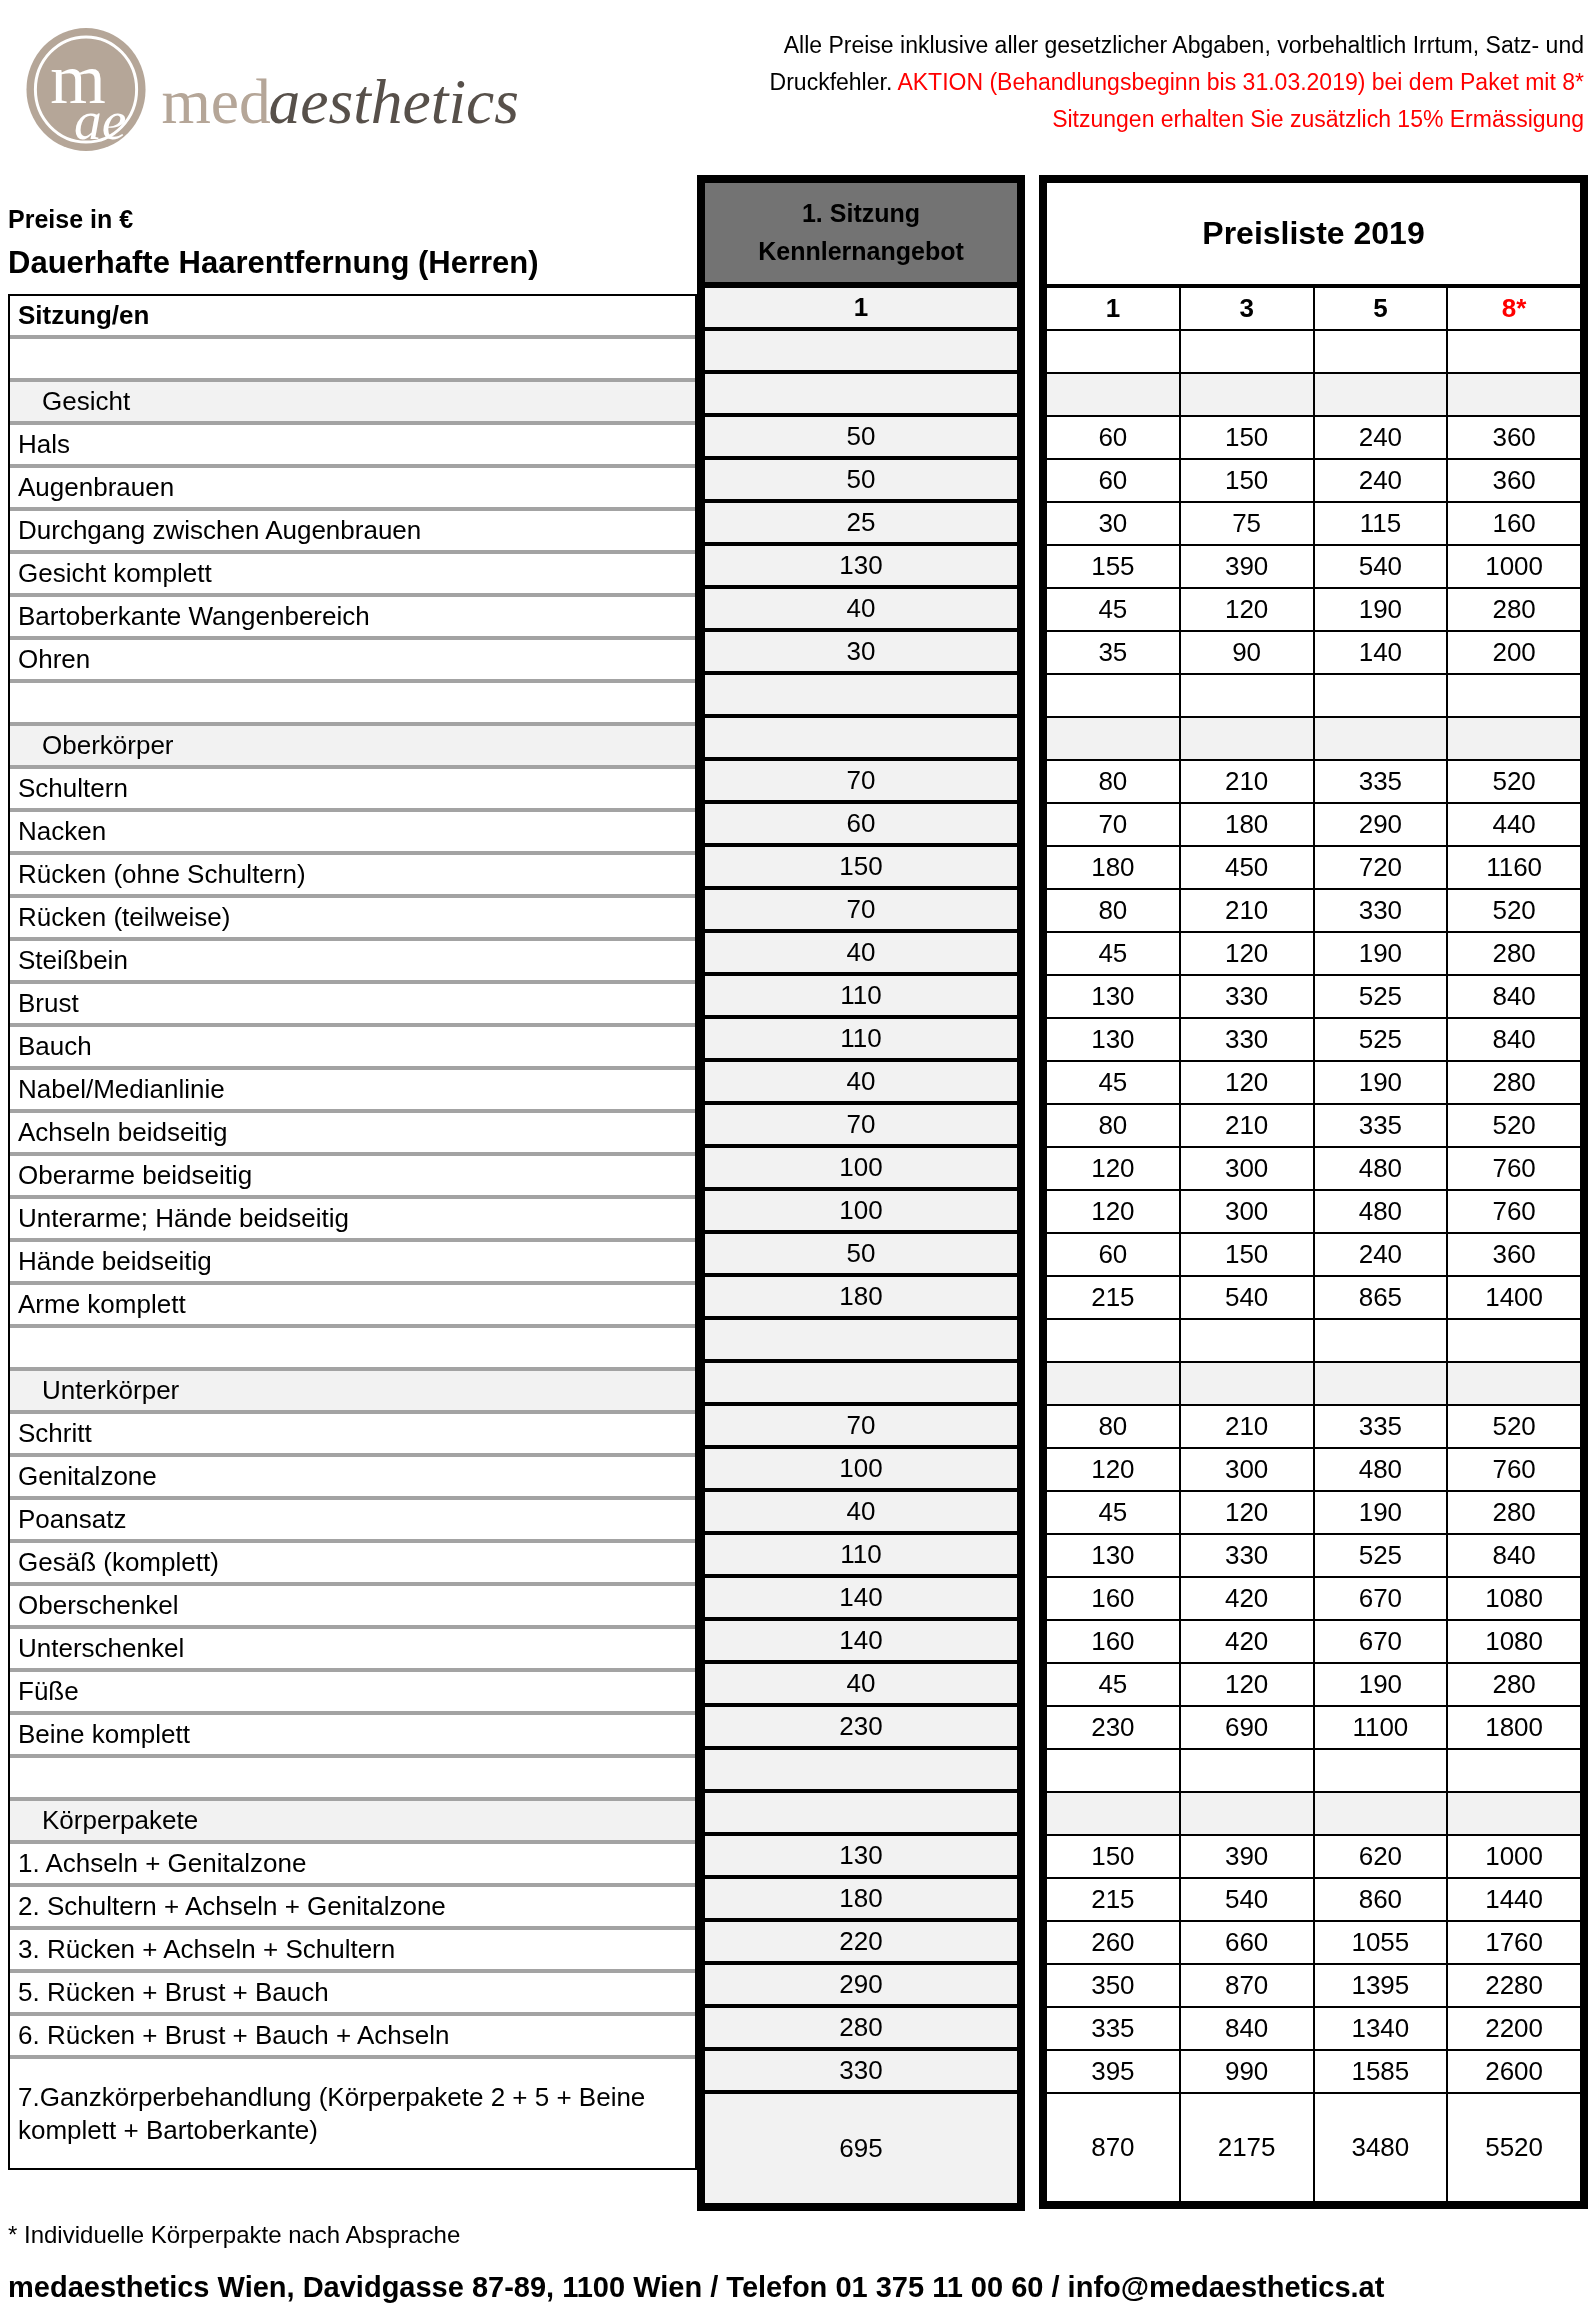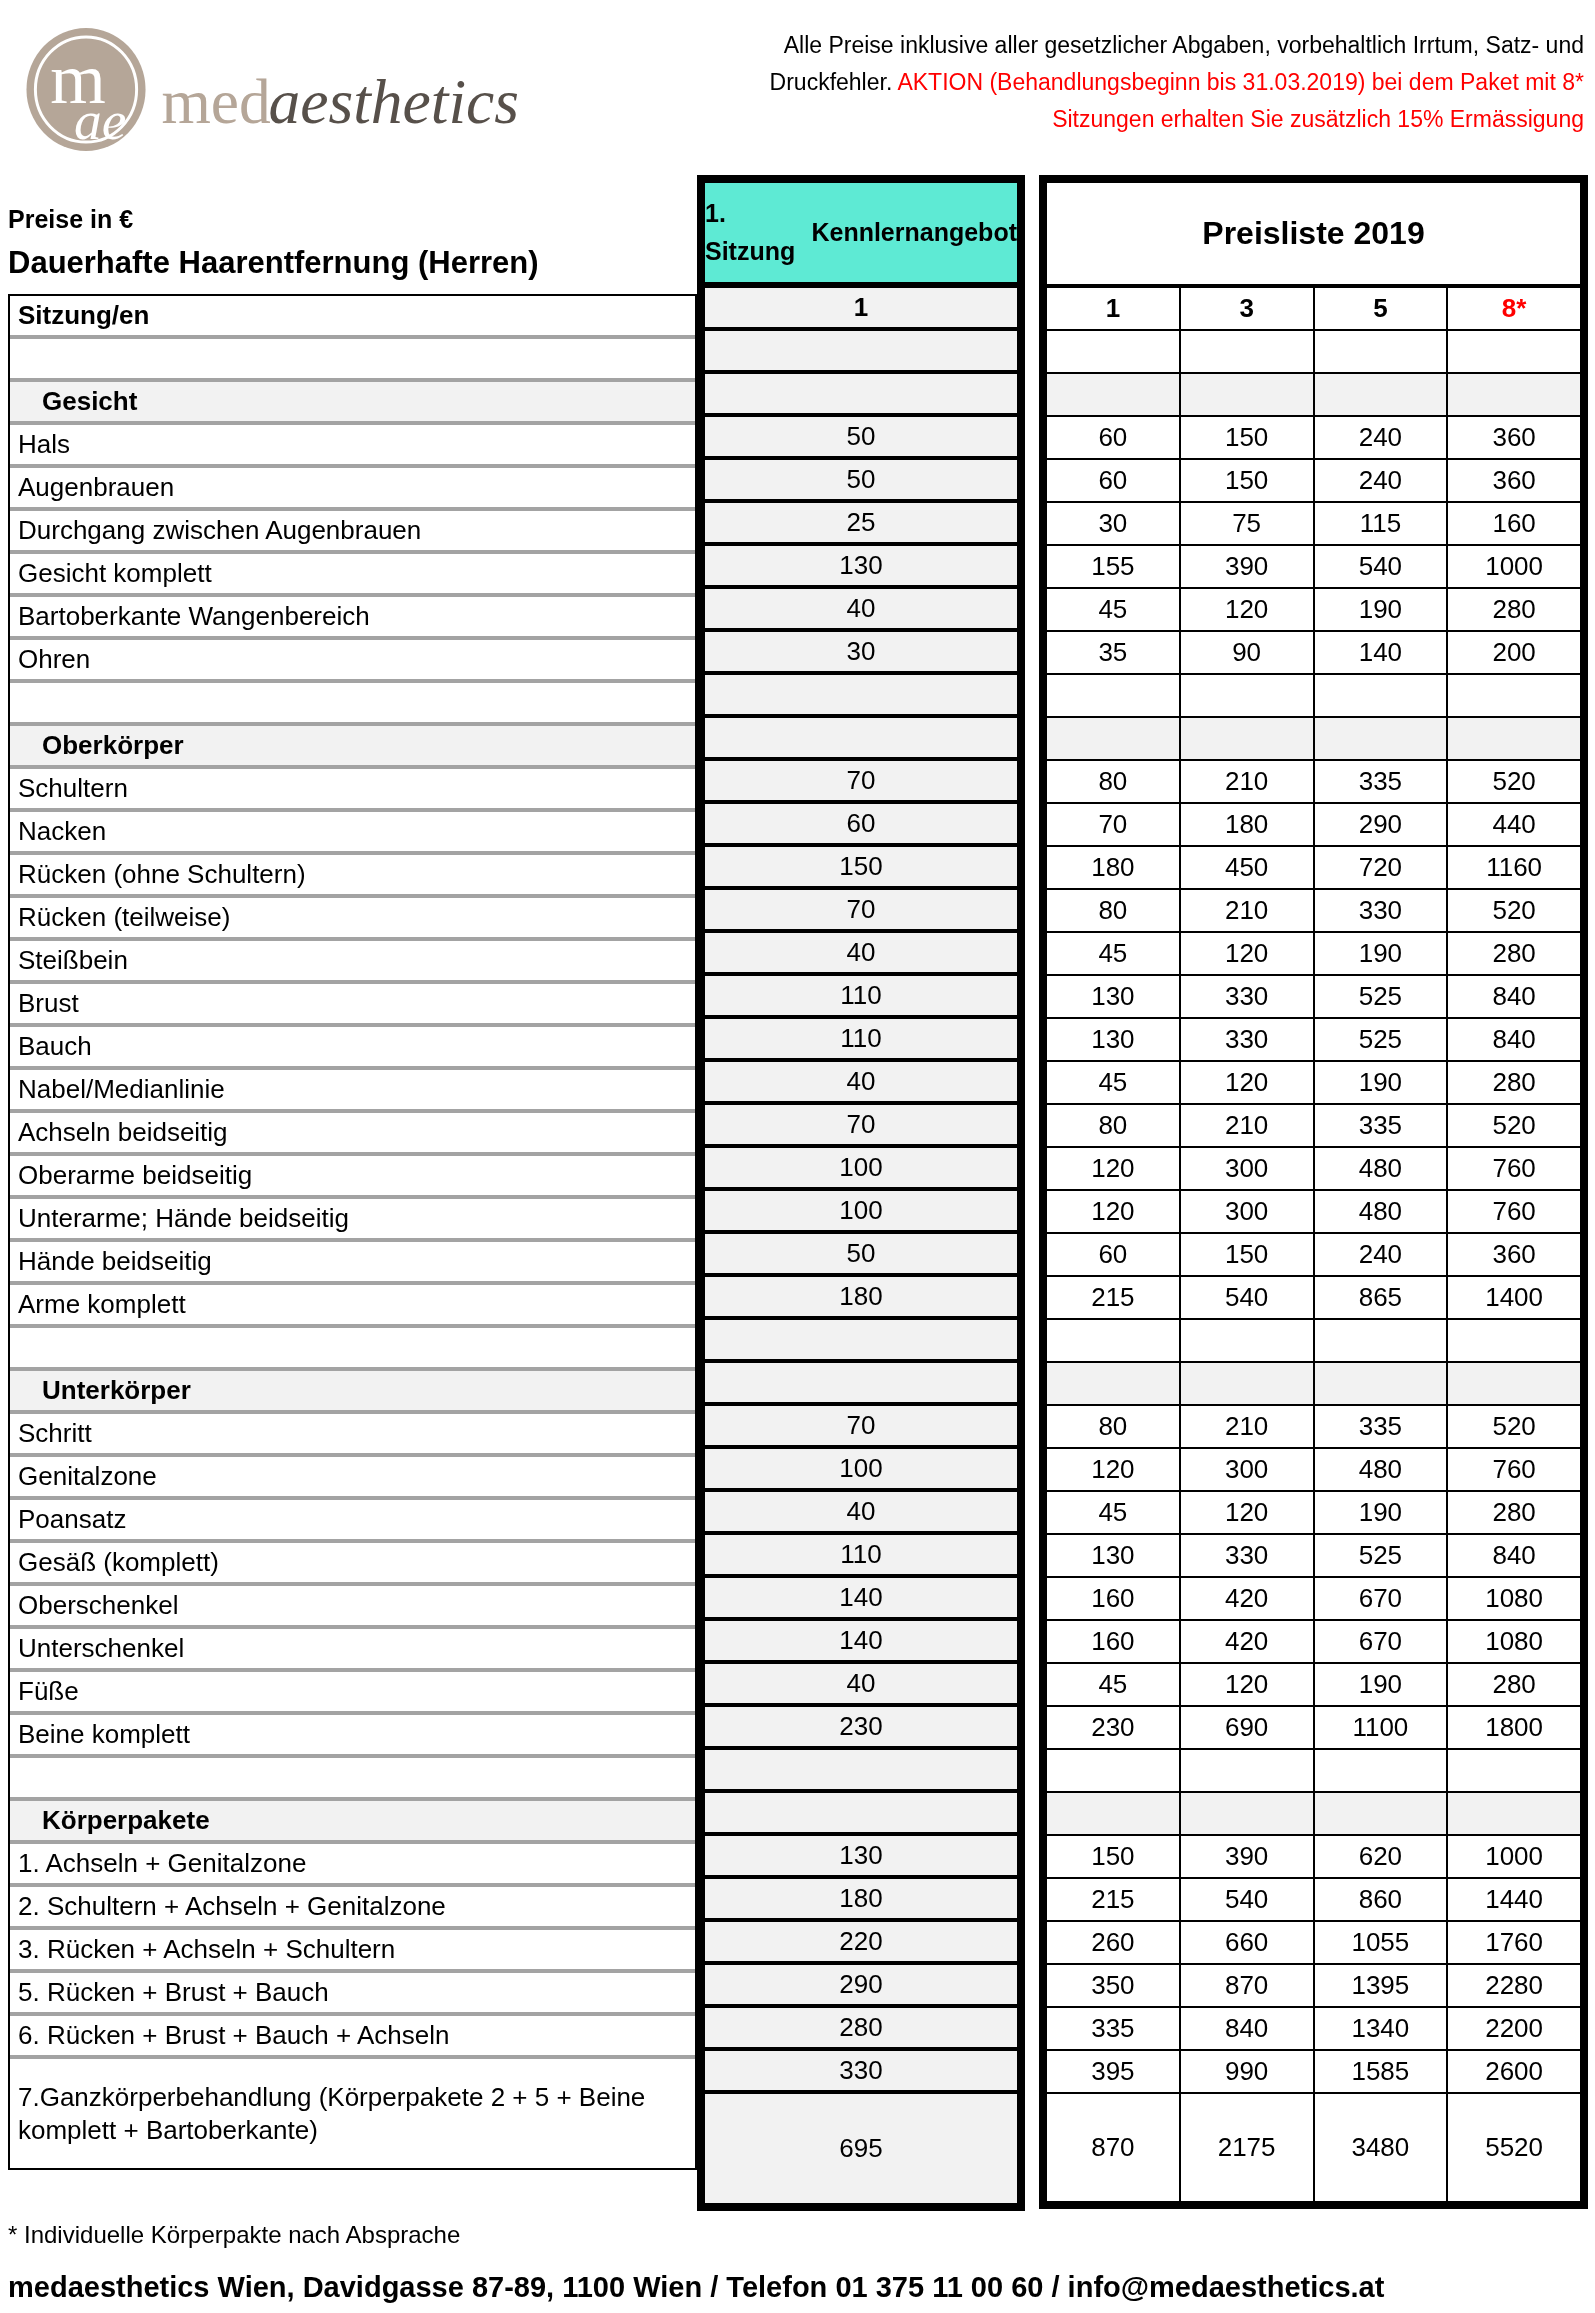--- a/index.html
+++ b/index.html
@@ -17,26 +17,26 @@
   .disclaimer{position:absolute;left:685px;top:4px;width:899px;font-size:23px;line-height:1.6;text-align:right;}
   .disclaimer .red{color:var(--accent-red);}
   .currency-note{position:absolute;left:8px;top:205px;font-size:25px;font-weight:bold;}
   .page-title{position:absolute;left:8px;top:245px;font-size:31px;font-weight:bold;}
 
   
   .price-table{position:absolute;left:8px;top:175px;width:1580px;}
   .label-column{position:absolute;left:0;top:119px;width:689px;border:2px solid #000;background:#fff;}
   .lbl-cell{height:43px;border-bottom:4px solid #a3a3a3;display:flex;align-items:center;padding:0 6px 0 8px;font-size:26px;background:#fff;}
   .lbl-cell:last-child{border-bottom:none;}
-  .lbl-cell.section{font-weight:bold;background:var(--cell-gray);padding-left:32px;}
+  .lbl-cell.section{font-weight:normal;background:var(--cell-gray);padding-left:32px;}
   .lbl-cell.sessions{font-weight:bold;}
   .lbl-cell.tall{height:109px;line-height:1.25;}
 
   .intro-column{position:absolute;left:689px;top:0;width:328px;border:8px solid #000;background:var(--cell-gray);}
-  .intro-column-header{height:105px;border-bottom:6px solid #000;background:#5eead4;display:flex;flex-direction:row;justify-content:center;align-items:center;font-size:25px;font-weight:bold;line-height:1.5;}
+  .intro-column-header{height:105px;border-bottom:6px solid #000;background:#737373;display:flex;flex-direction:column;justify-content:center;align-items:center;font-size:25px;font-weight:bold;line-height:1.5;}
   .intro-cell{height:43px;border-bottom:4px solid #000;display:flex;align-items:center;justify-content:center;font-size:26px;background:var(--cell-gray);}
   .intro-cell:last-child{border-bottom:none;}
   .intro-cell.sessions{font-weight:bold;}
   .intro-cell.tall{height:109px;}
 
   .prices-column{position:absolute;left:1031px;top:0;width:549px;border:8px solid #000;background:#fff;}
   .prices-column-header{height:105px;border-bottom:4px solid #000;display:flex;align-items:center;justify-content:center;font-size:32px;font-weight:bold;}
   .price-row{display:flex;border-bottom:2px solid #000;}
   .price-row:last-child{border-bottom:none;}
   .price-cell{flex:1;height:41px;border-right:2px solid #000;display:flex;align-items:center;justify-content:center;font-size:26px;background:#fff;}

